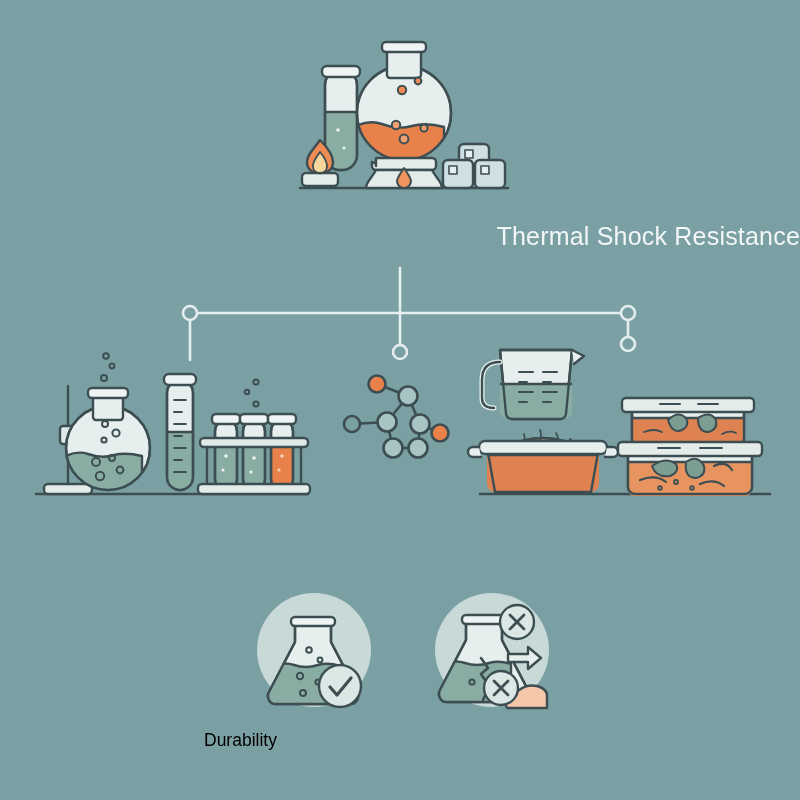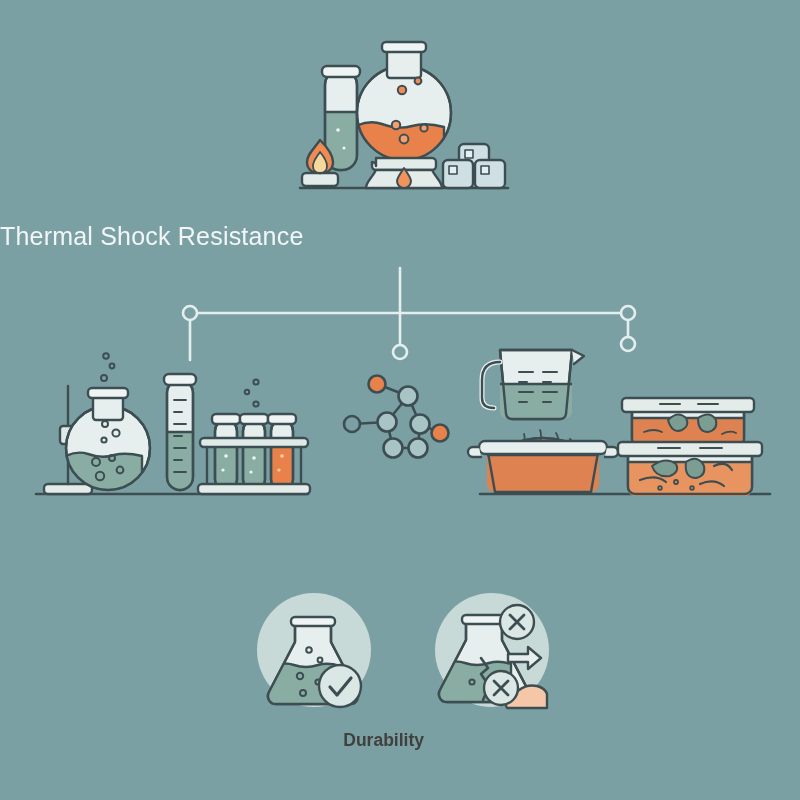--- a/index.html
+++ b/index.html
@@ -13,33 +13,33 @@
     height: 800px;
     background: #7ba0a4;
     font-family: "Liberation Sans", sans-serif;
     overflow: hidden;
   }
   .title {
     position: absolute;
     left: 0;
     top: 222px;
     width: 800px;
-    text-align: left;
+    text-align: right;
     font-size: 25px;
     letter-spacing: 0.2px;
     color: #f2f6f6;
     font-weight: 400;
   }
   .node-label {
     position: absolute;
     width: 220px;
-    text-align: right;
+    text-align: left;
     font-size: 17.5px;
-    color: #404040;
-    font-weight: 700;
+    color: #000000;
+    font-weight: 400;
   }
   .label-durability { left: 204px; top: 730px; }
   .label-handling  { left: 382px; top: 730px; }
   svg { display: block; }
   .layer {
     position: absolute;
     left: 0; top: 0;
     width: 800px; height: 800px;
   }
 </style>

